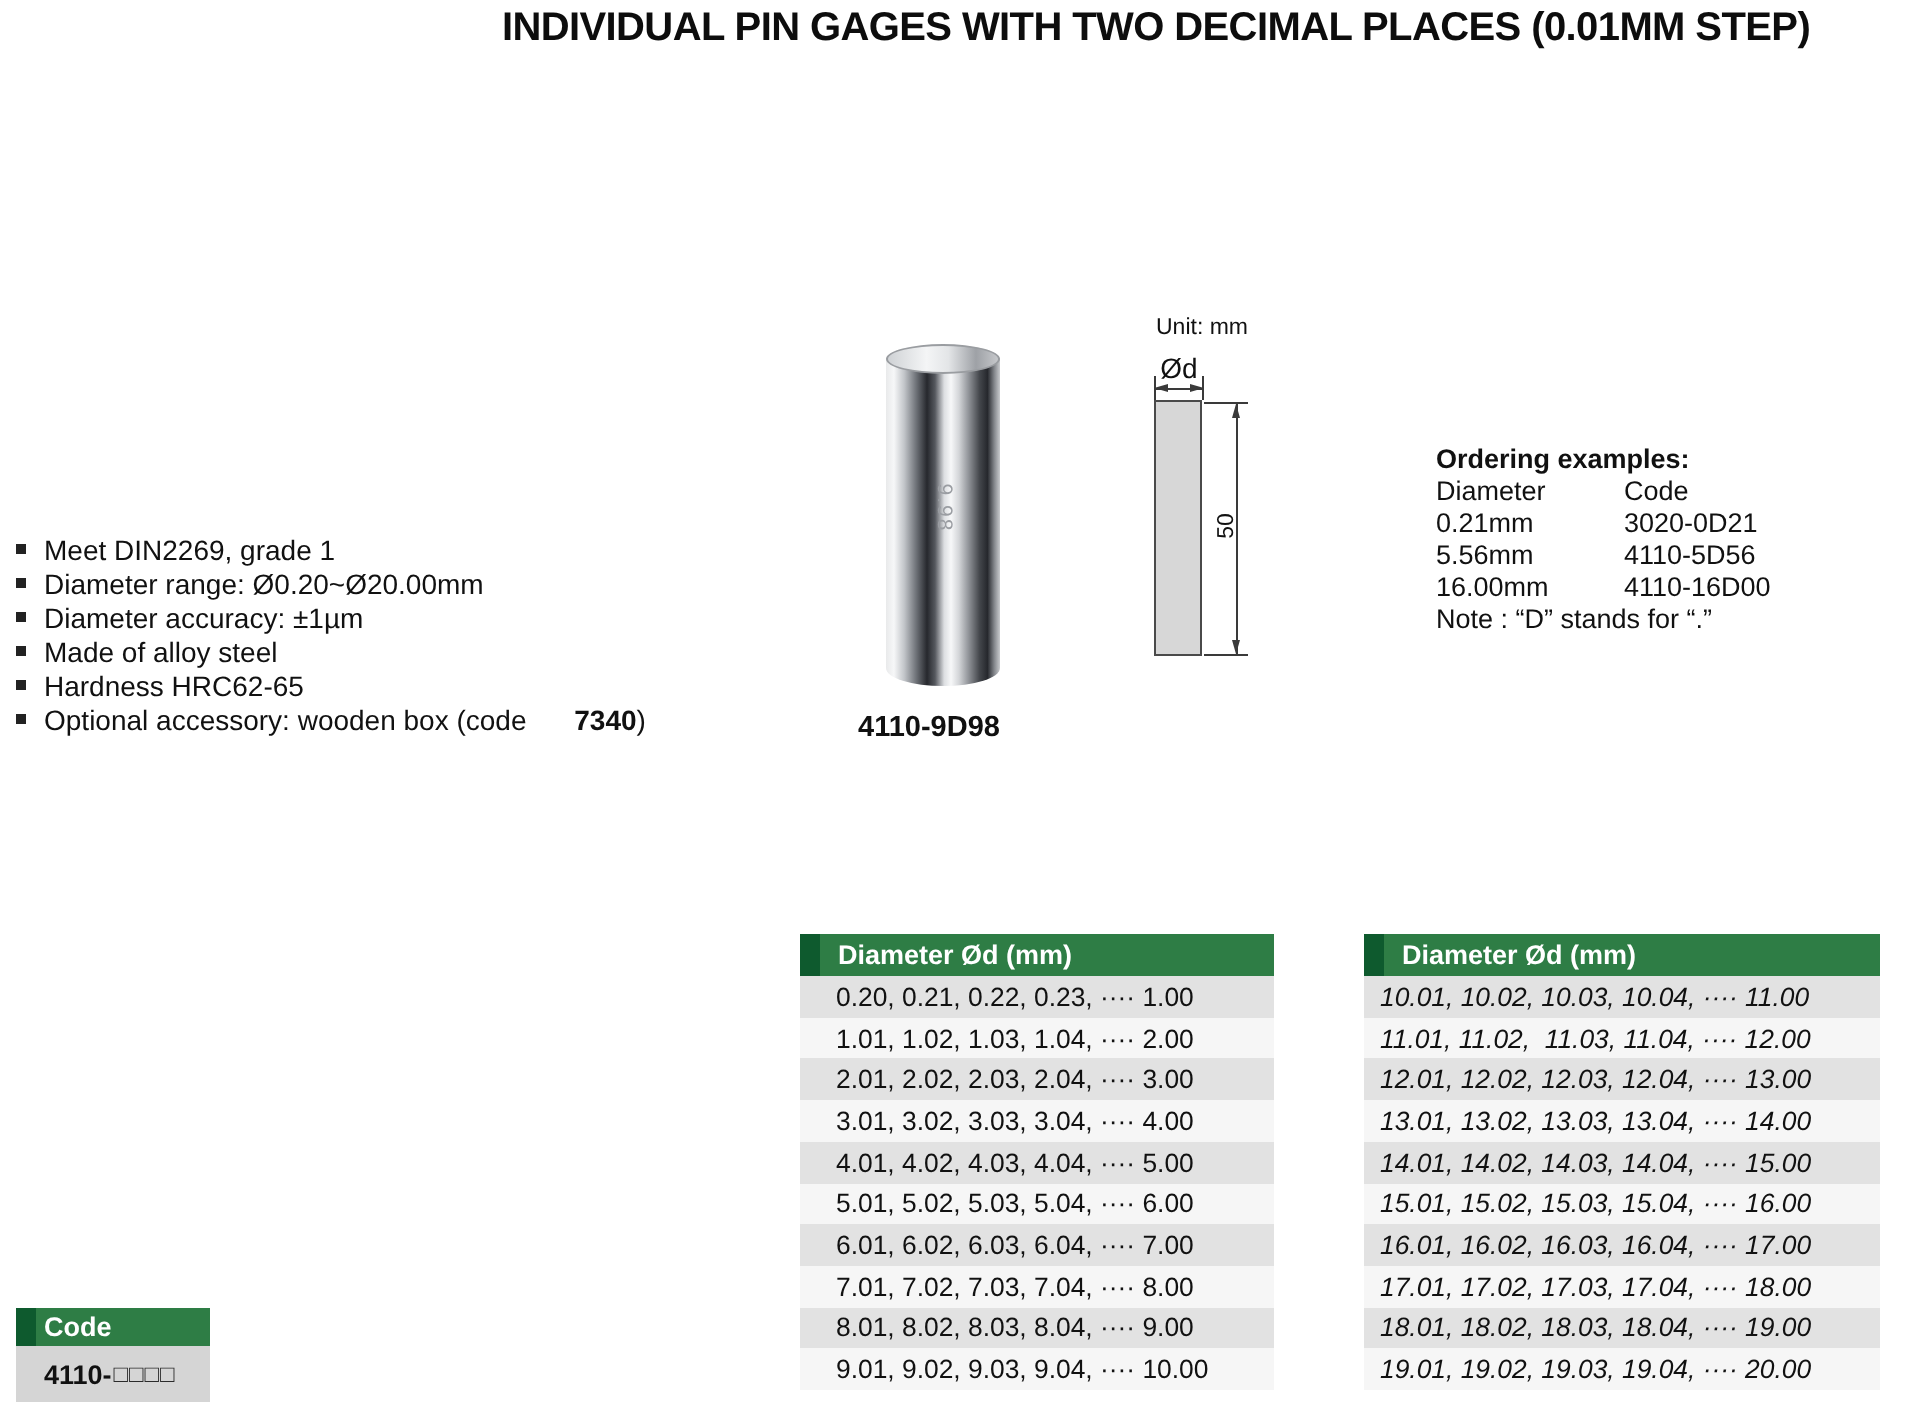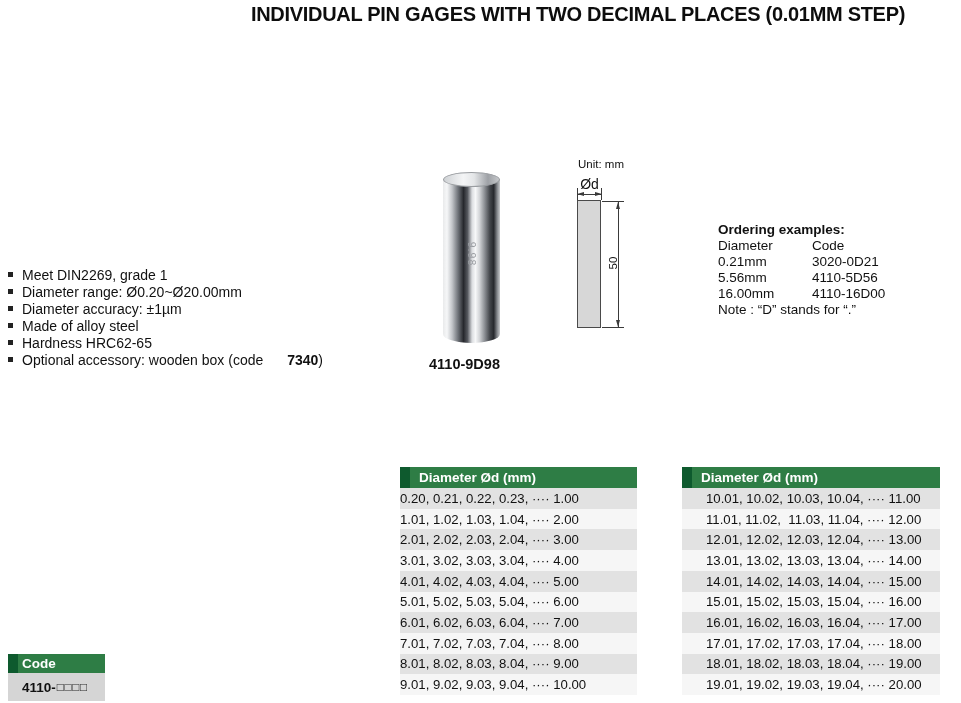--- a/index.html
+++ b/index.html
@@ -51,22 +51,22 @@
 
   
   .dtable{position:absolute;top:467px;}
   .dtable.t-left{left:400px;width:237px;}
   .dtable.t-right{left:682px;width:258px;}
   .thead{display:flex;align-items:stretch;height:21px;background:var(--green);}
   .thead-edge{width:10px;background:var(--green_dark);flex:0 0 auto;}
   .thead-label{color:#fff;font-weight:700;font-size:13.5px;display:flex;align-items:center;padding-left:9px;}
   .tbody{display:flex;flex-direction:column;height:207px;}
   .trow{flex:1;display:flex;align-items:center;font-size:13.2px;white-space:pre;}
-  .t-left .trow{}
-  .t-right .trow{padding-left:24px;}
+  .t-left .trow{padding-left:18px;}
+  .t-right .trow{padding-left:8px;font-style:italic;}
   .trow:nth-child(odd){background:var(--row_odd);}
   .trow:nth-child(even){background:var(--row_even);}
 
   
   .codebox{position:absolute;left:8px;top:654px;width:97px;}
   .codebox .thead{height:19px;}
   .codebox .thead-label{padding-left:4px;}
   .code-value{height:28px;background:var(--code_bg);display:flex;align-items:center;
     padding-left:14px;font-size:13.5px;font-weight:700;}
   .code-ph{font-size:12px;letter-spacing:0.5px;font-weight:700;color:#2b2b2b;margin-left:1px;}

